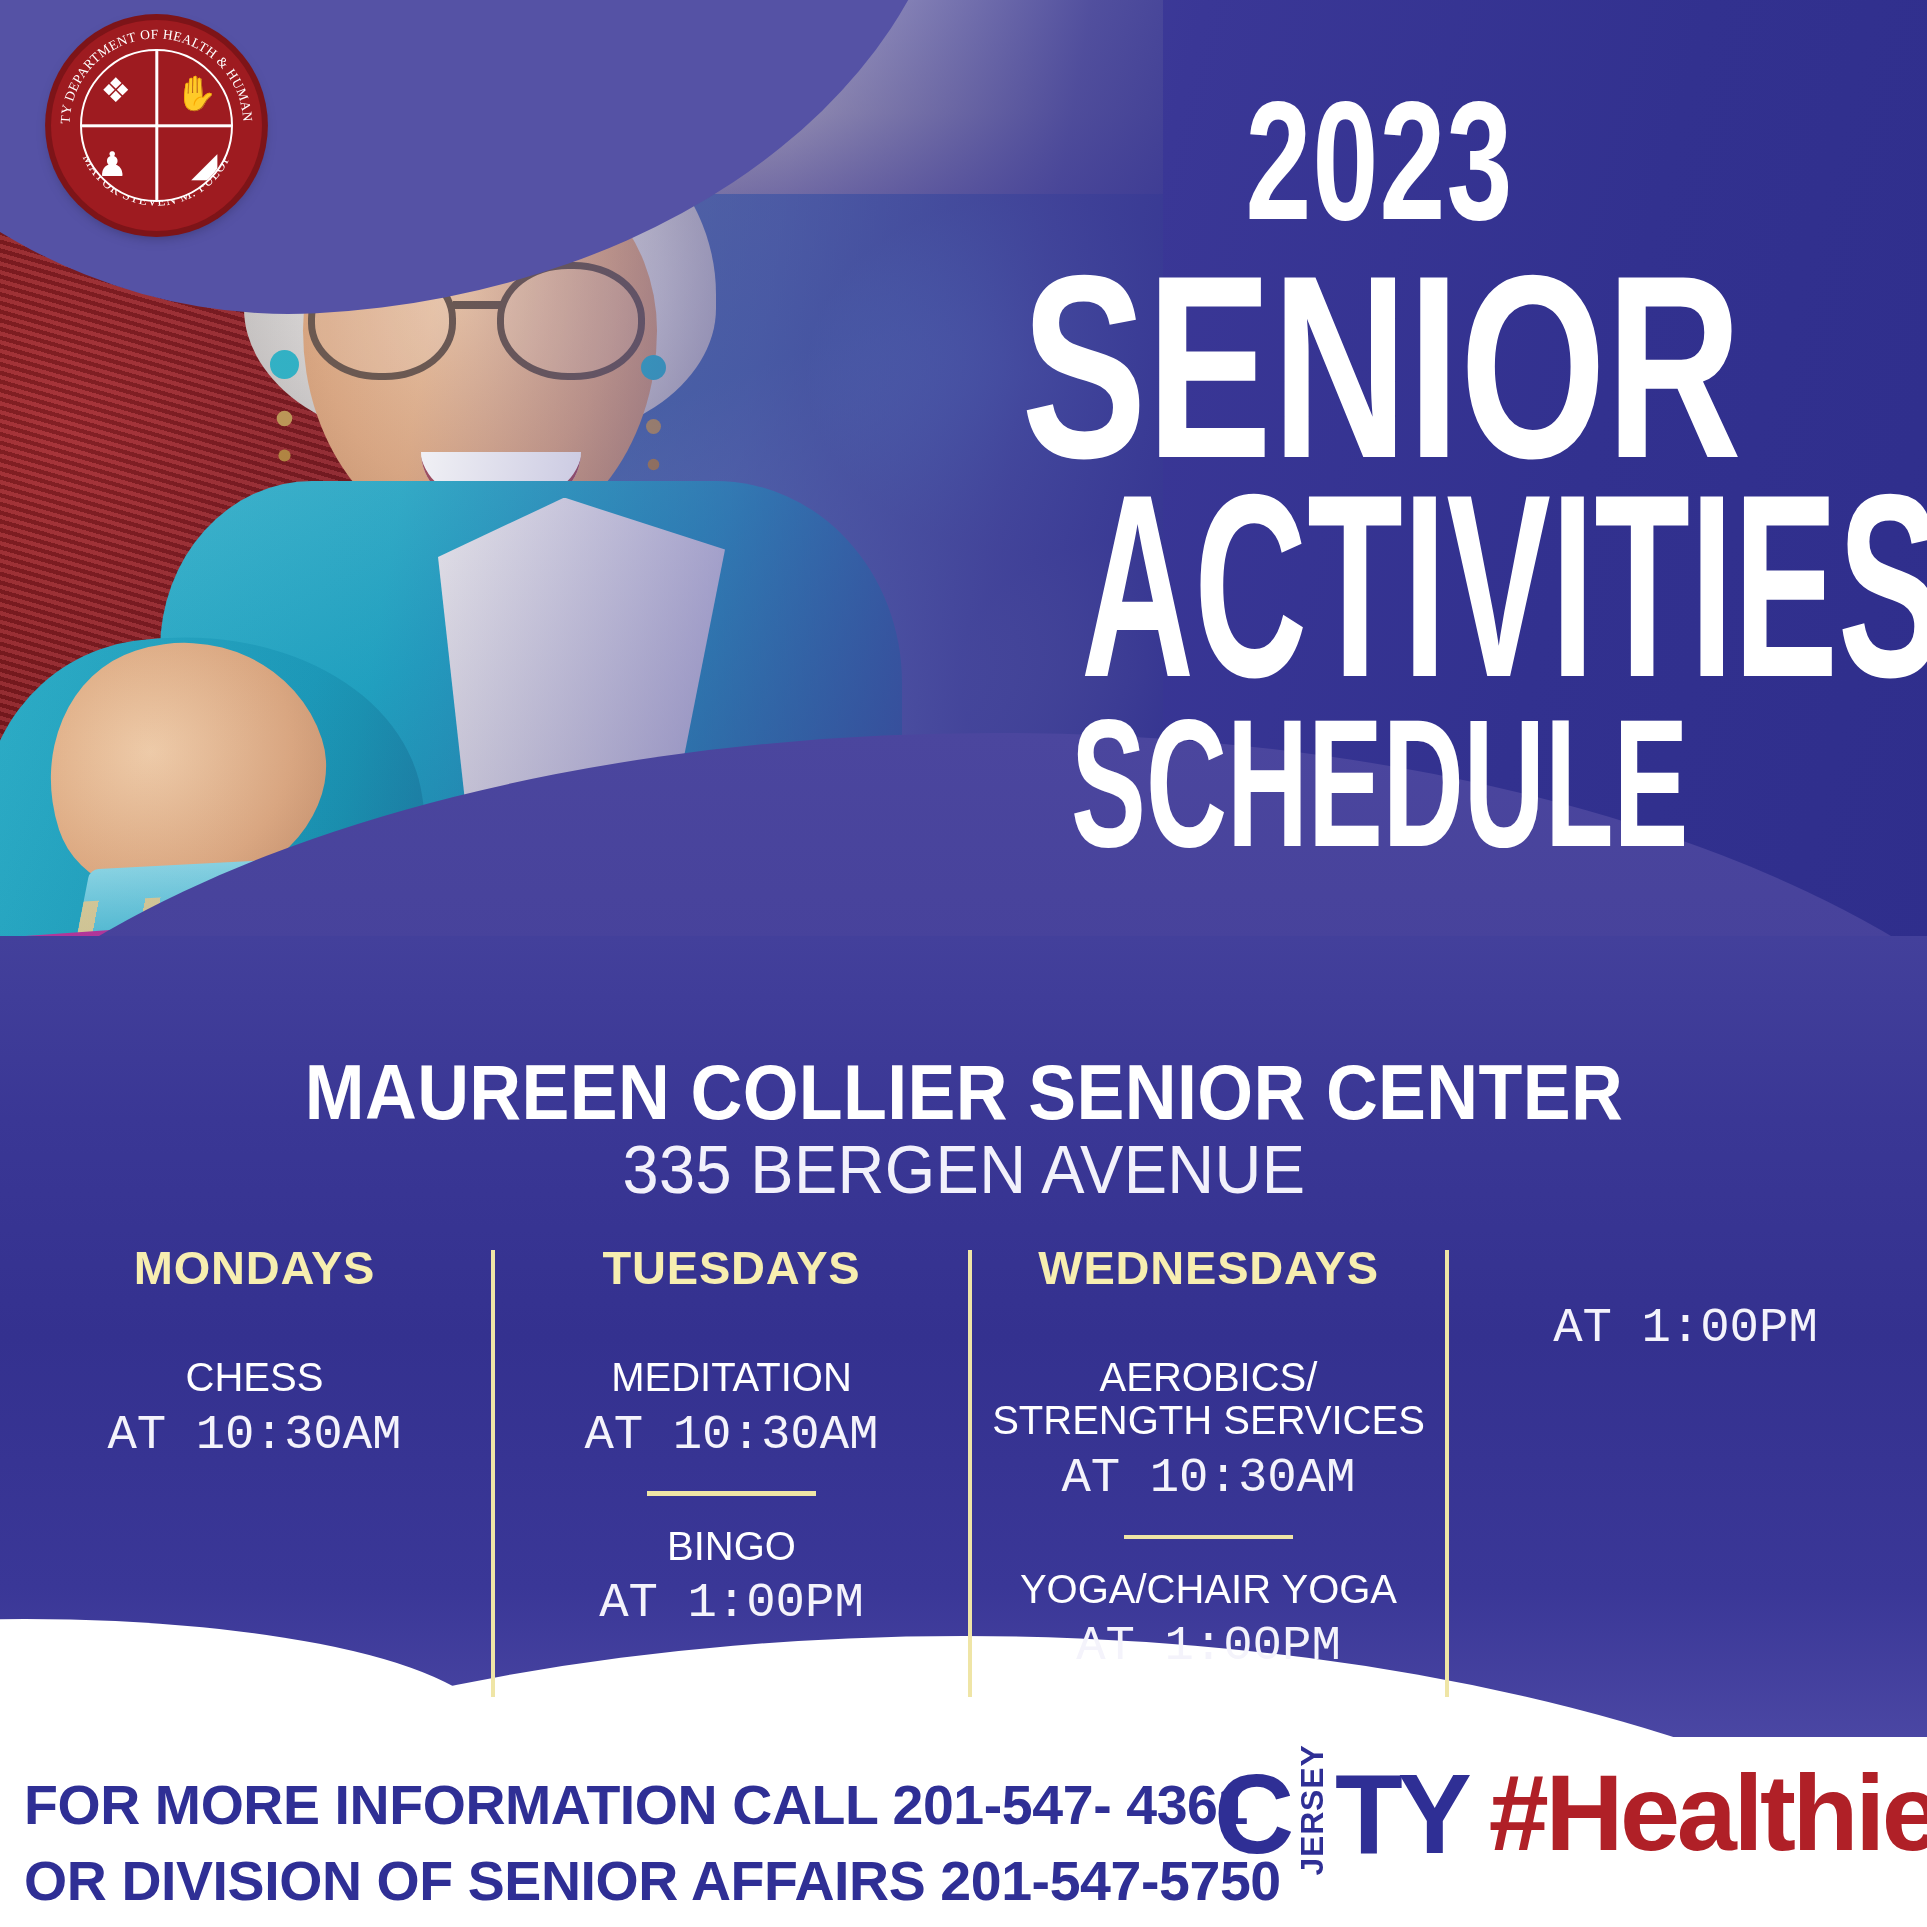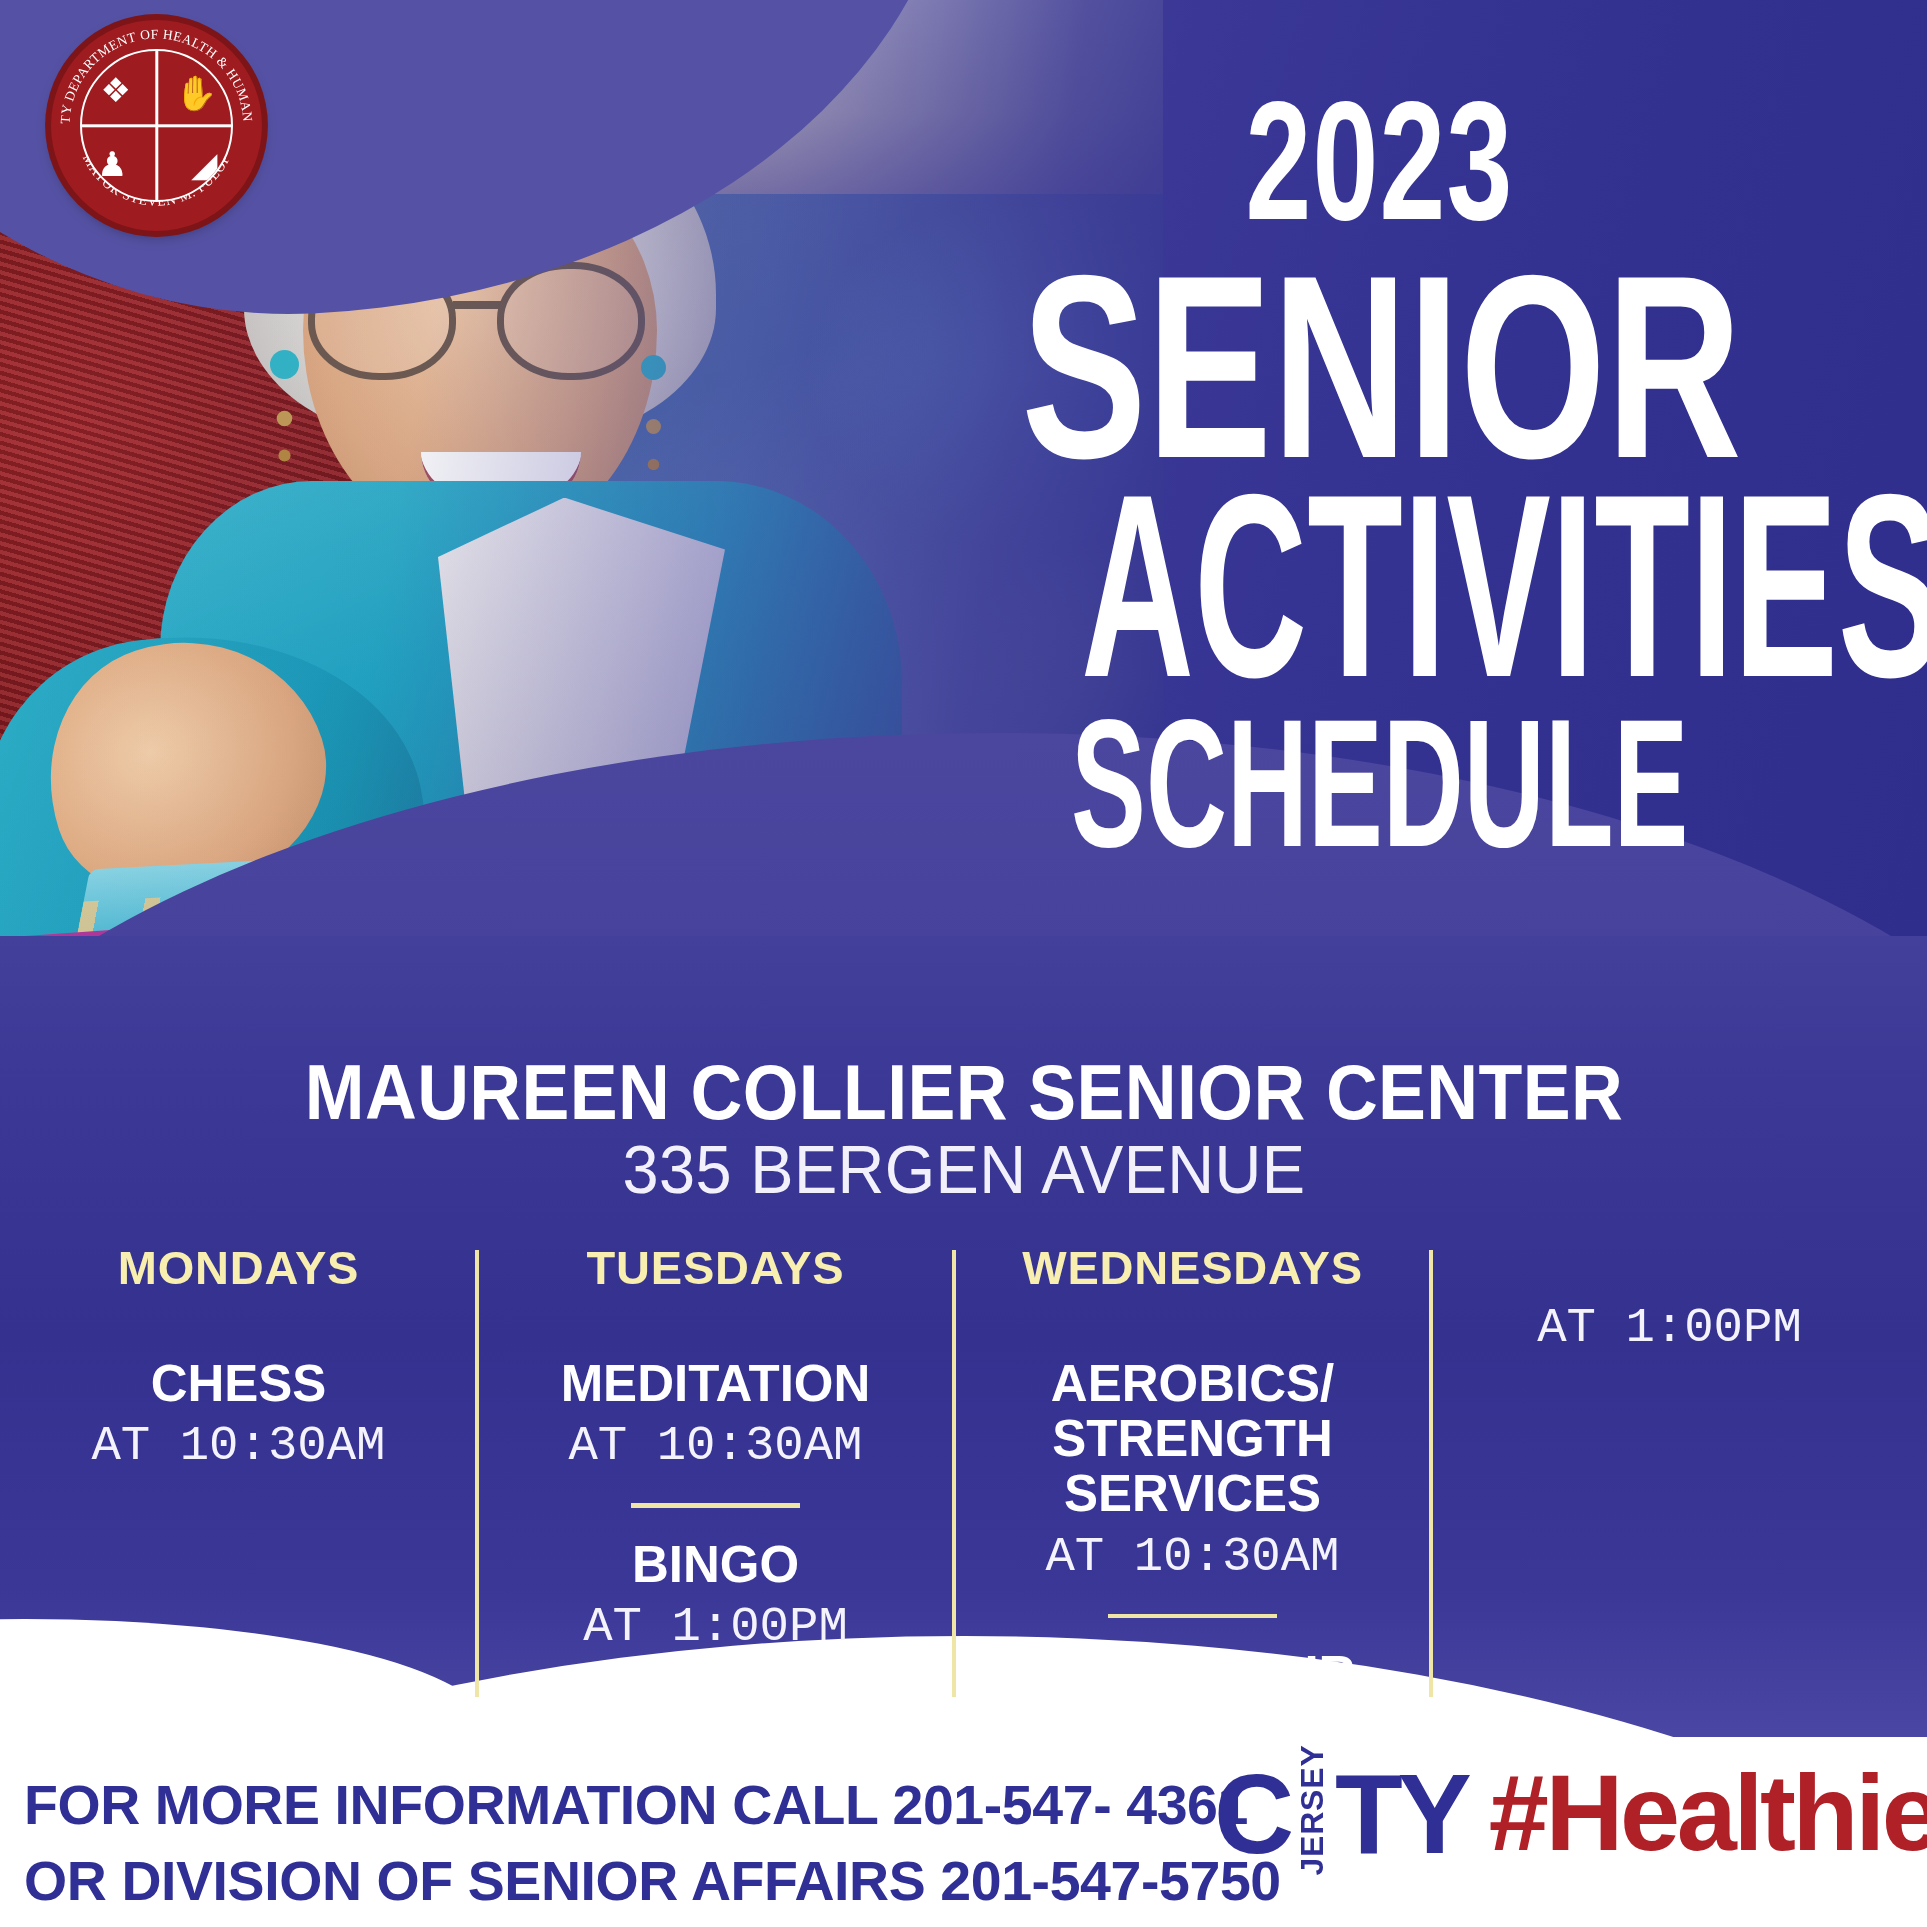--- a/index.html
+++ b/index.html
@@ -121,28 +121,28 @@
   #panel-left-curve { position:absolute; left:-439px; bottom:-67px; width:928px; height:219px;
     background:#ffffff; border-radius:50%; }
 
   #center-name { position:absolute; left:0; top:1047px; width:1928px; text-align:center;
     color:#ffffff; font-size:78px; font-weight:700; letter-spacing:0.4px;
     transform:scaleX(.92); }
   #center-addr { position:absolute; left:0; top:1130px; width:1928px; text-align:center;
     color:#f2f1fb; font-size:69px; font-weight:400; letter-spacing:0.4px; transform:scaleX(.94); }
 
   
-  #schedule { position:absolute; left:0; top:1240px; width:1908px; height:506px;
+  #schedule { position:absolute; left:16px; top:1240px; width:1908px; height:506px;
     display:grid; grid-template-columns:1fr 1fr 1fr 1fr; }
   .col { position:relative; padding:0 22px; text-align:center; }
   .col + .col::before { content:""; position:absolute; left:-1.7px; top:10px; width:3.4px; height:447px;
     background:#efe5a6; }
   .day { color:#f7eeb0; font-size:47px; font-weight:700; letter-spacing:0.8px; }
   .acts { margin-top:61px; }
-  .act-name { color:#ffffff; font-size:51px; font-weight:700; line-height:1.08; }
+  .act-name { color:#ffffff; font-size:40px; font-weight:400; line-height:1.08; }
   .act-time { color:#f4f3fb; font-size:49px; font-weight:400; line-height:1.12; margin-top:8.4px;font-family:Liberation Mono, monospace; }
   .act-sep { width:169px; height:4.2px; background:#efe5a6; margin:29px auto; }
 
   
   #footer { position:absolute; left:0; bottom:0; width:1928px; height:191px; background:#ffffff; }
   #footer-text { position:absolute; left:23.6px; top:30px; width:1164px; color:#2f2f95;
     font-size:56px; font-weight:700; line-height:1.35; letter-spacing:-0.4px; transform:scaleX(.99);
     transform-origin:0 0; }
   #footer-text div { white-space:nowrap; }
 

